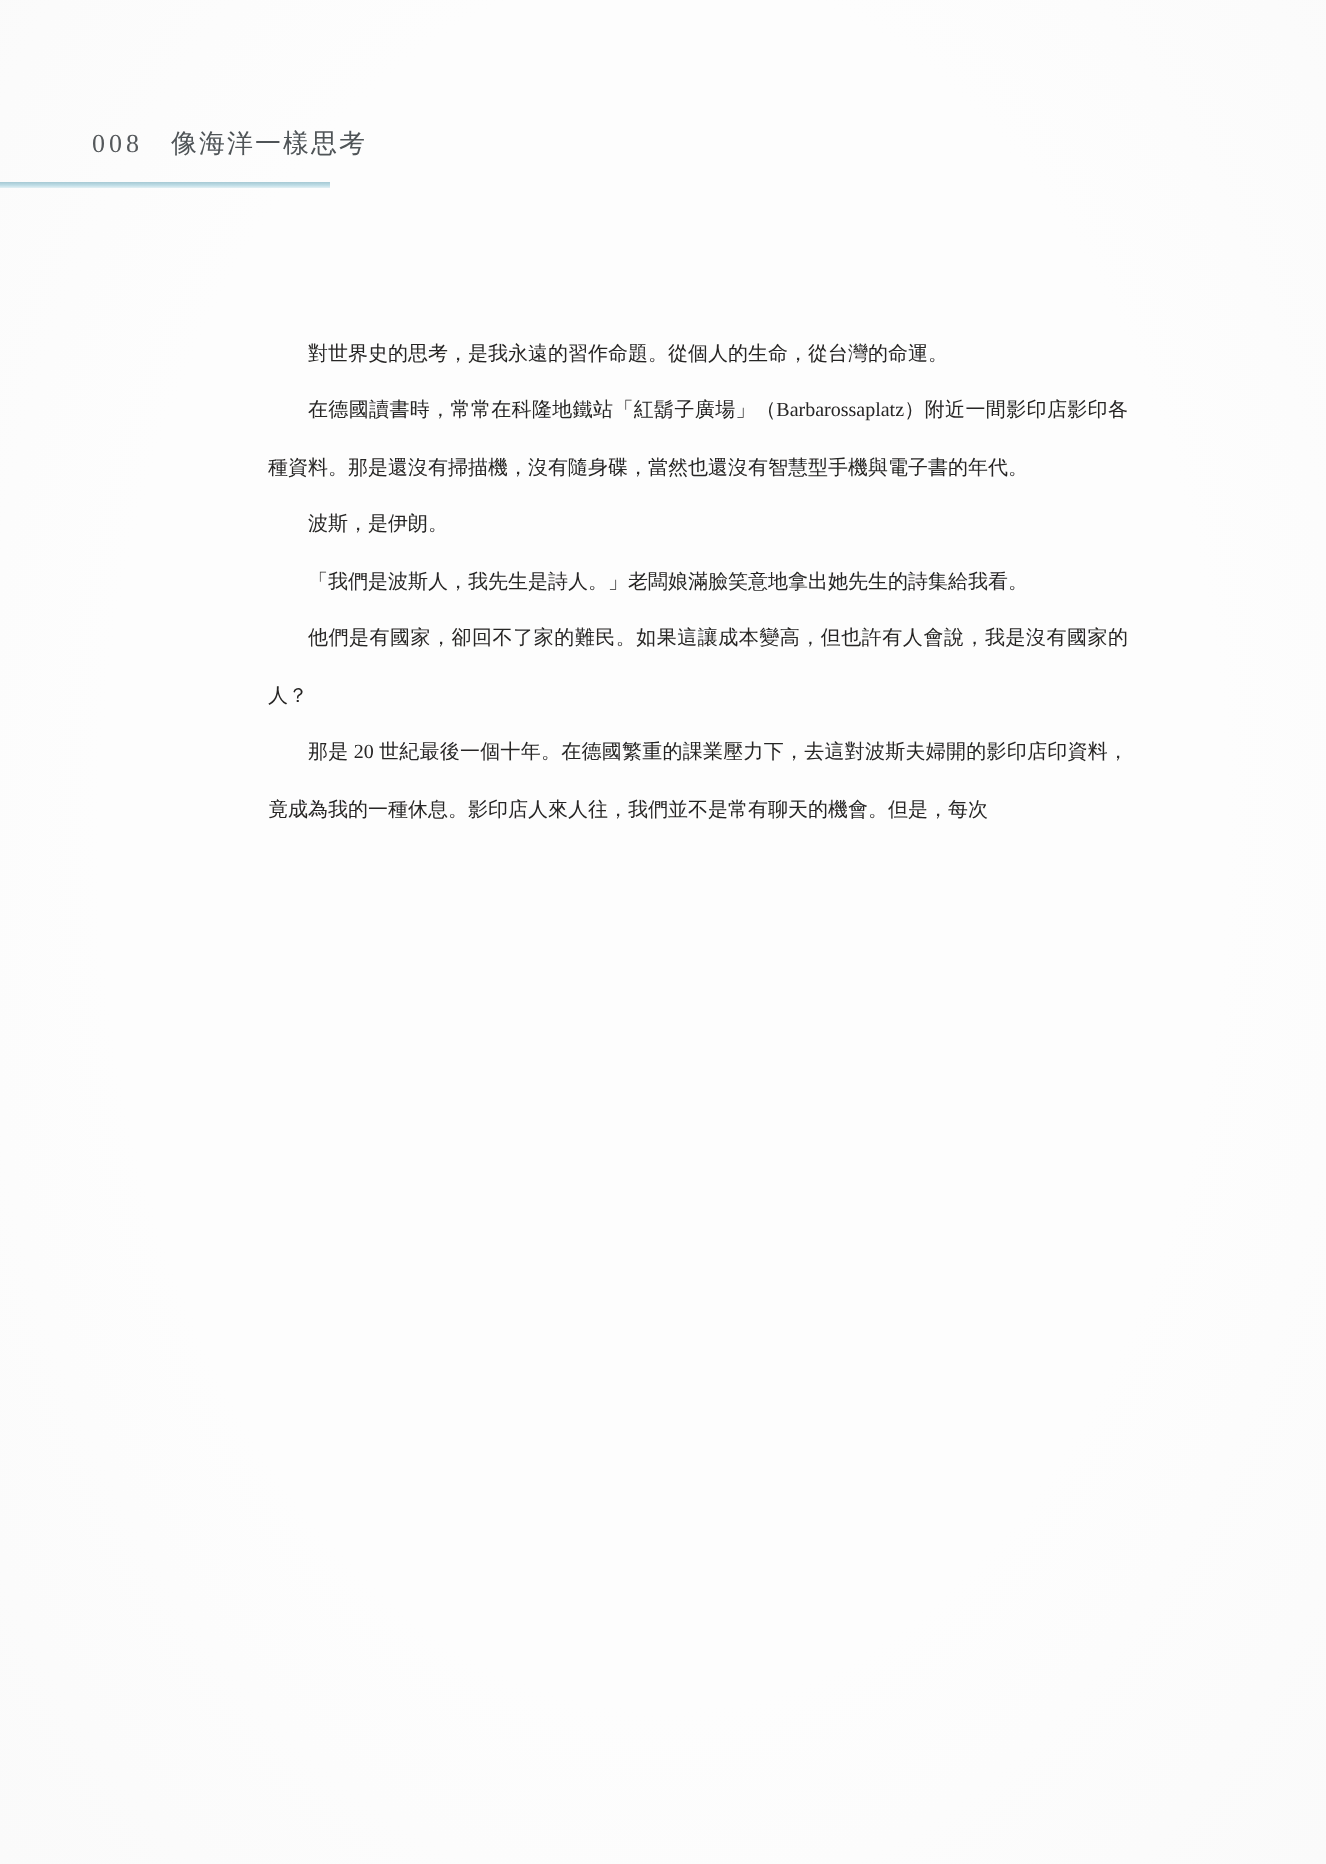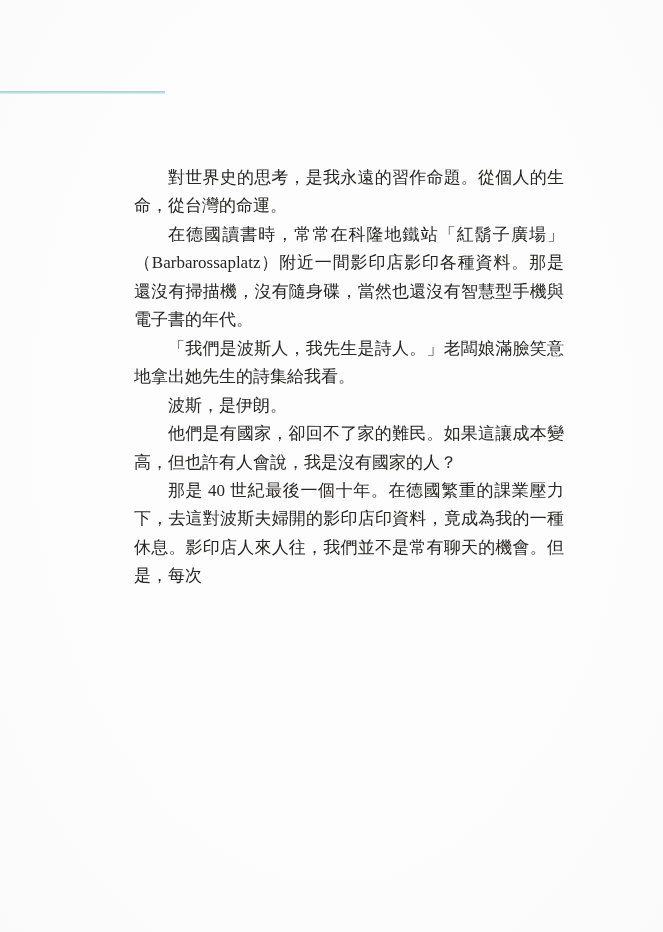--- a/index.html
+++ b/index.html
@@ -40,40 +40,43 @@
     width: 165px;
     height: 3px;
     background: linear-gradient(to bottom, #a6c9d4 0%, #bfdde6 55%, #e3f1f5 100%);
   }
   .body-text {
     position: absolute;
     left: 134px;
     top: 164px;
     width: 430px;
     color: #262524;
-    font-size: 17px;
+    font-size: 10px;
     line-height: 28.45px;
     text-align: justify;
   }
   .body-text p {
     margin: 0;
     padding: 0;
     text-indent: 2em;
   }
 </style>
 </head>
 <body>
 
 <div class="page">
 
+  <div class="running-header">
+    <span class="pagenum">008</span><span>像海洋一樣思考</span>
+  </div>
 
   <div class="header-rule"></div>
 
   <div class="body-text">
       <p>對世界史的思考，是我永遠的習作命題。從個人的生命，從台灣的命運。</p>
       <p>在德國讀書時，常常在科隆地鐵站「紅鬍子廣場」（Barbarossaplatz）附近一間影印店影印各種資料。那是還沒有掃描機，沒有隨身碟，當然也還沒有智慧型手機與電子書的年代。</p>
+      <p>波斯，是伊朗。</p>
       <p>「我們是波斯人，我先生是詩人。」老闆娘滿臉笑意地拿出她先生的詩集給我看。</p>
-      <p>波斯，是伊朗。</p>
       <p>他們是有國家，卻回不了家的難民。如果這讓成本變高，但也許有人會說，我是沒有國家的人？</p>
-      <p>那是 40 世紀最後一個十年。在德國繁重的課業壓力下，去這對波斯夫婦開的影印店印資料，竟成為我的一種休息。影印店人來人往，我們並不是常有聊天的機會。但是，每次</p>
+      <p>那是 20 世紀最後一個十年。在德國繁重的課業壓力下，去這對波斯夫婦開的影印店印資料，竟成為我的一種休息。影印店人來人往，我們並不是常有聊天的機會。但是，每次</p>
     </div>
 
 </div>
 
 </body></html>

